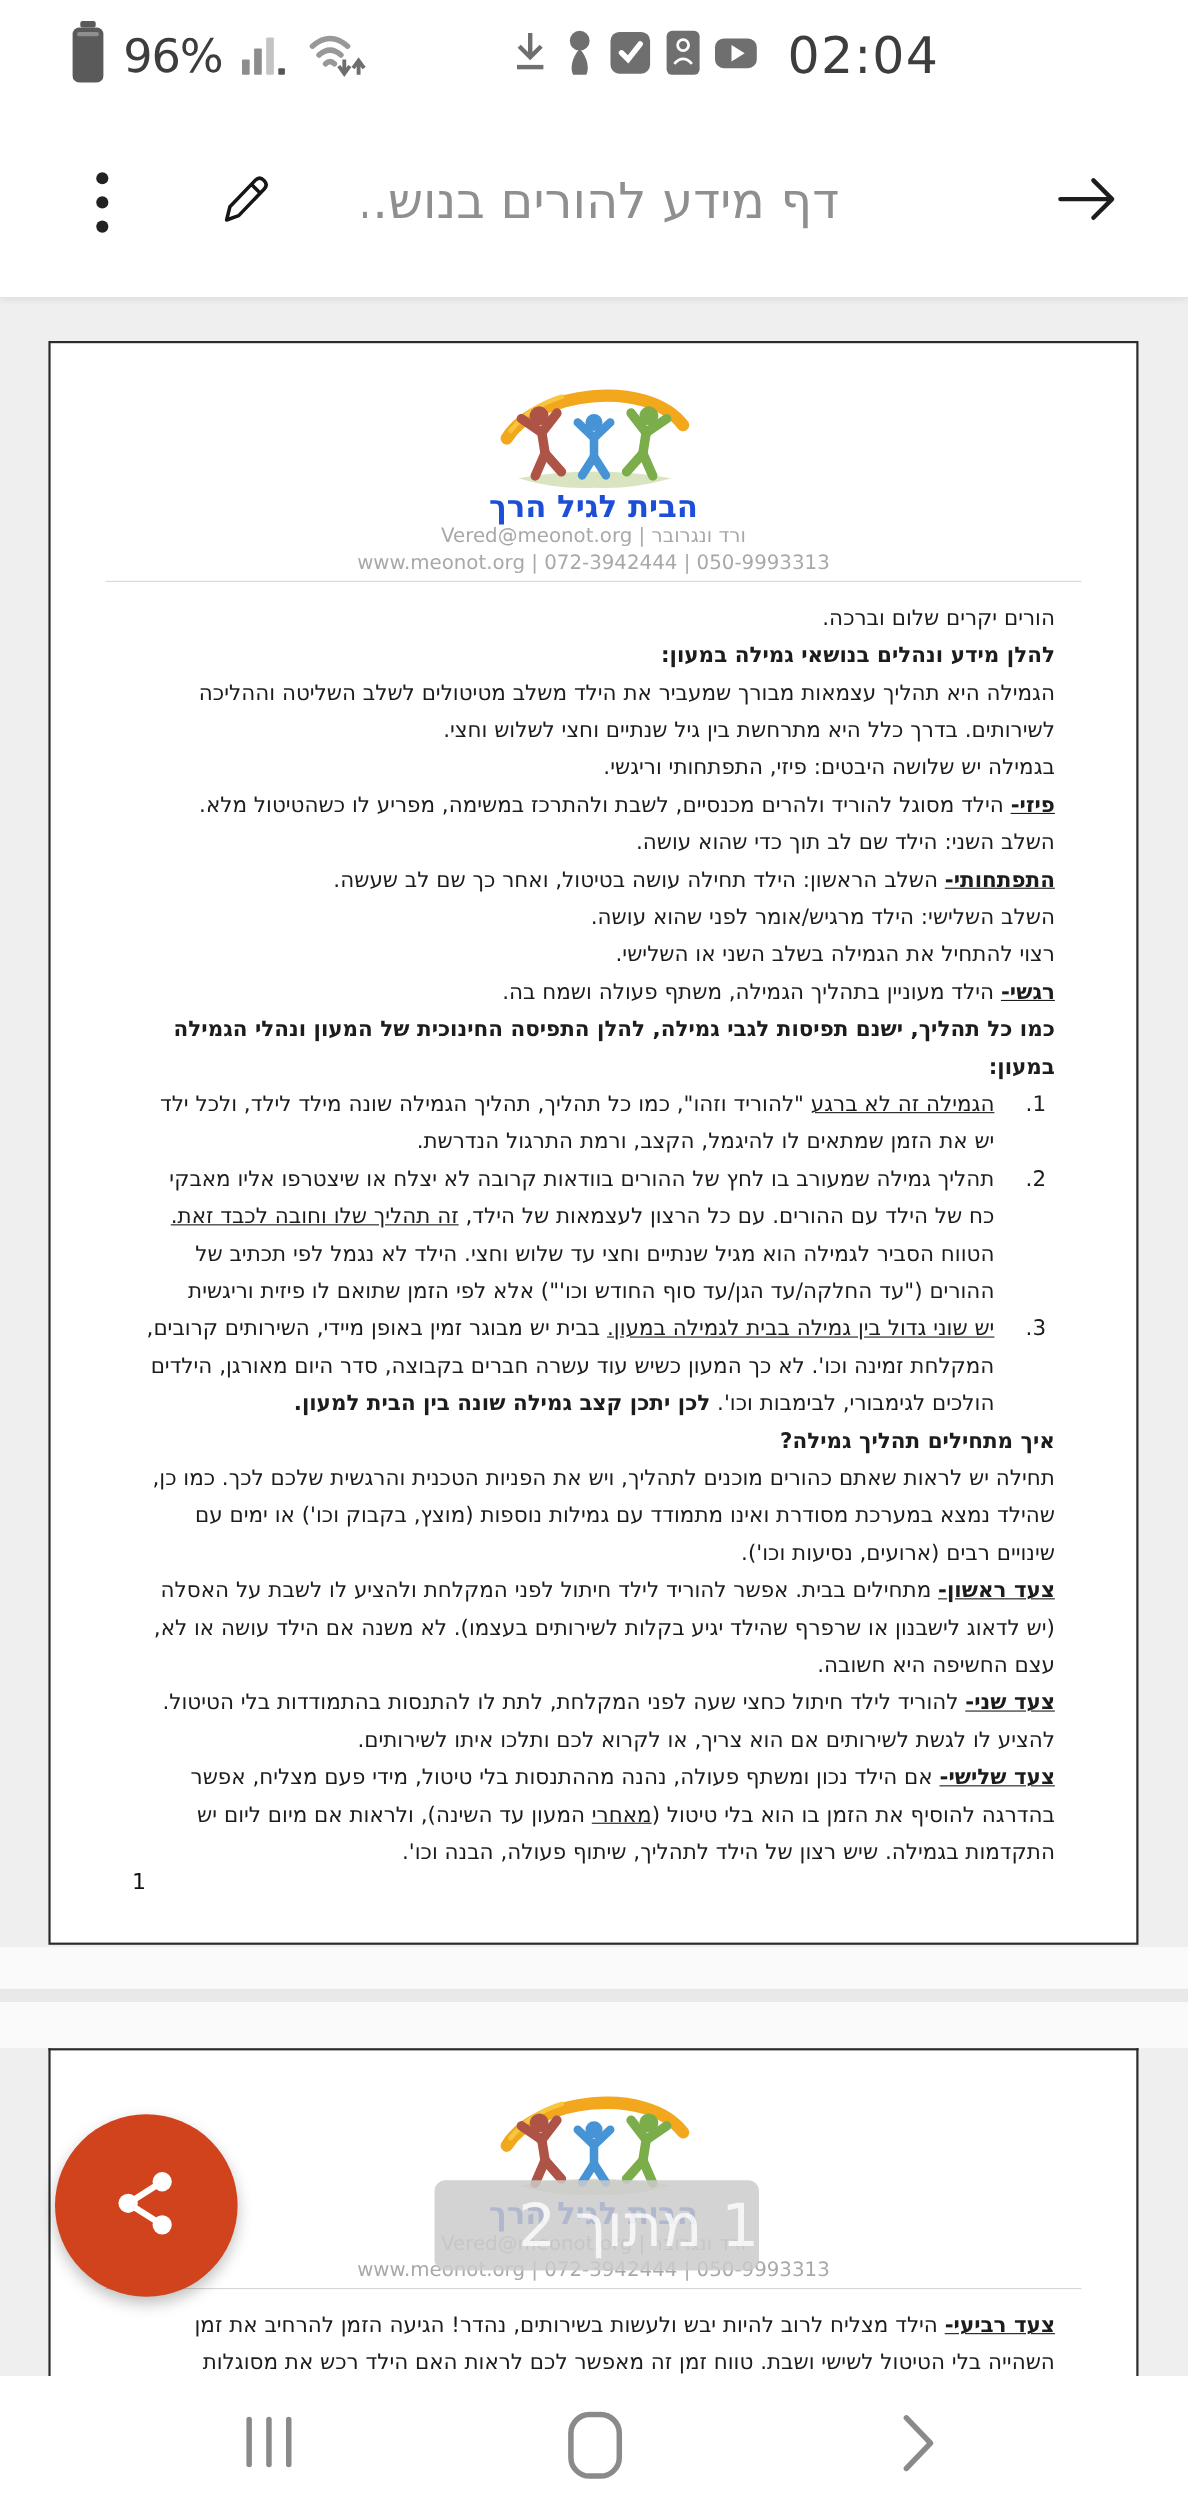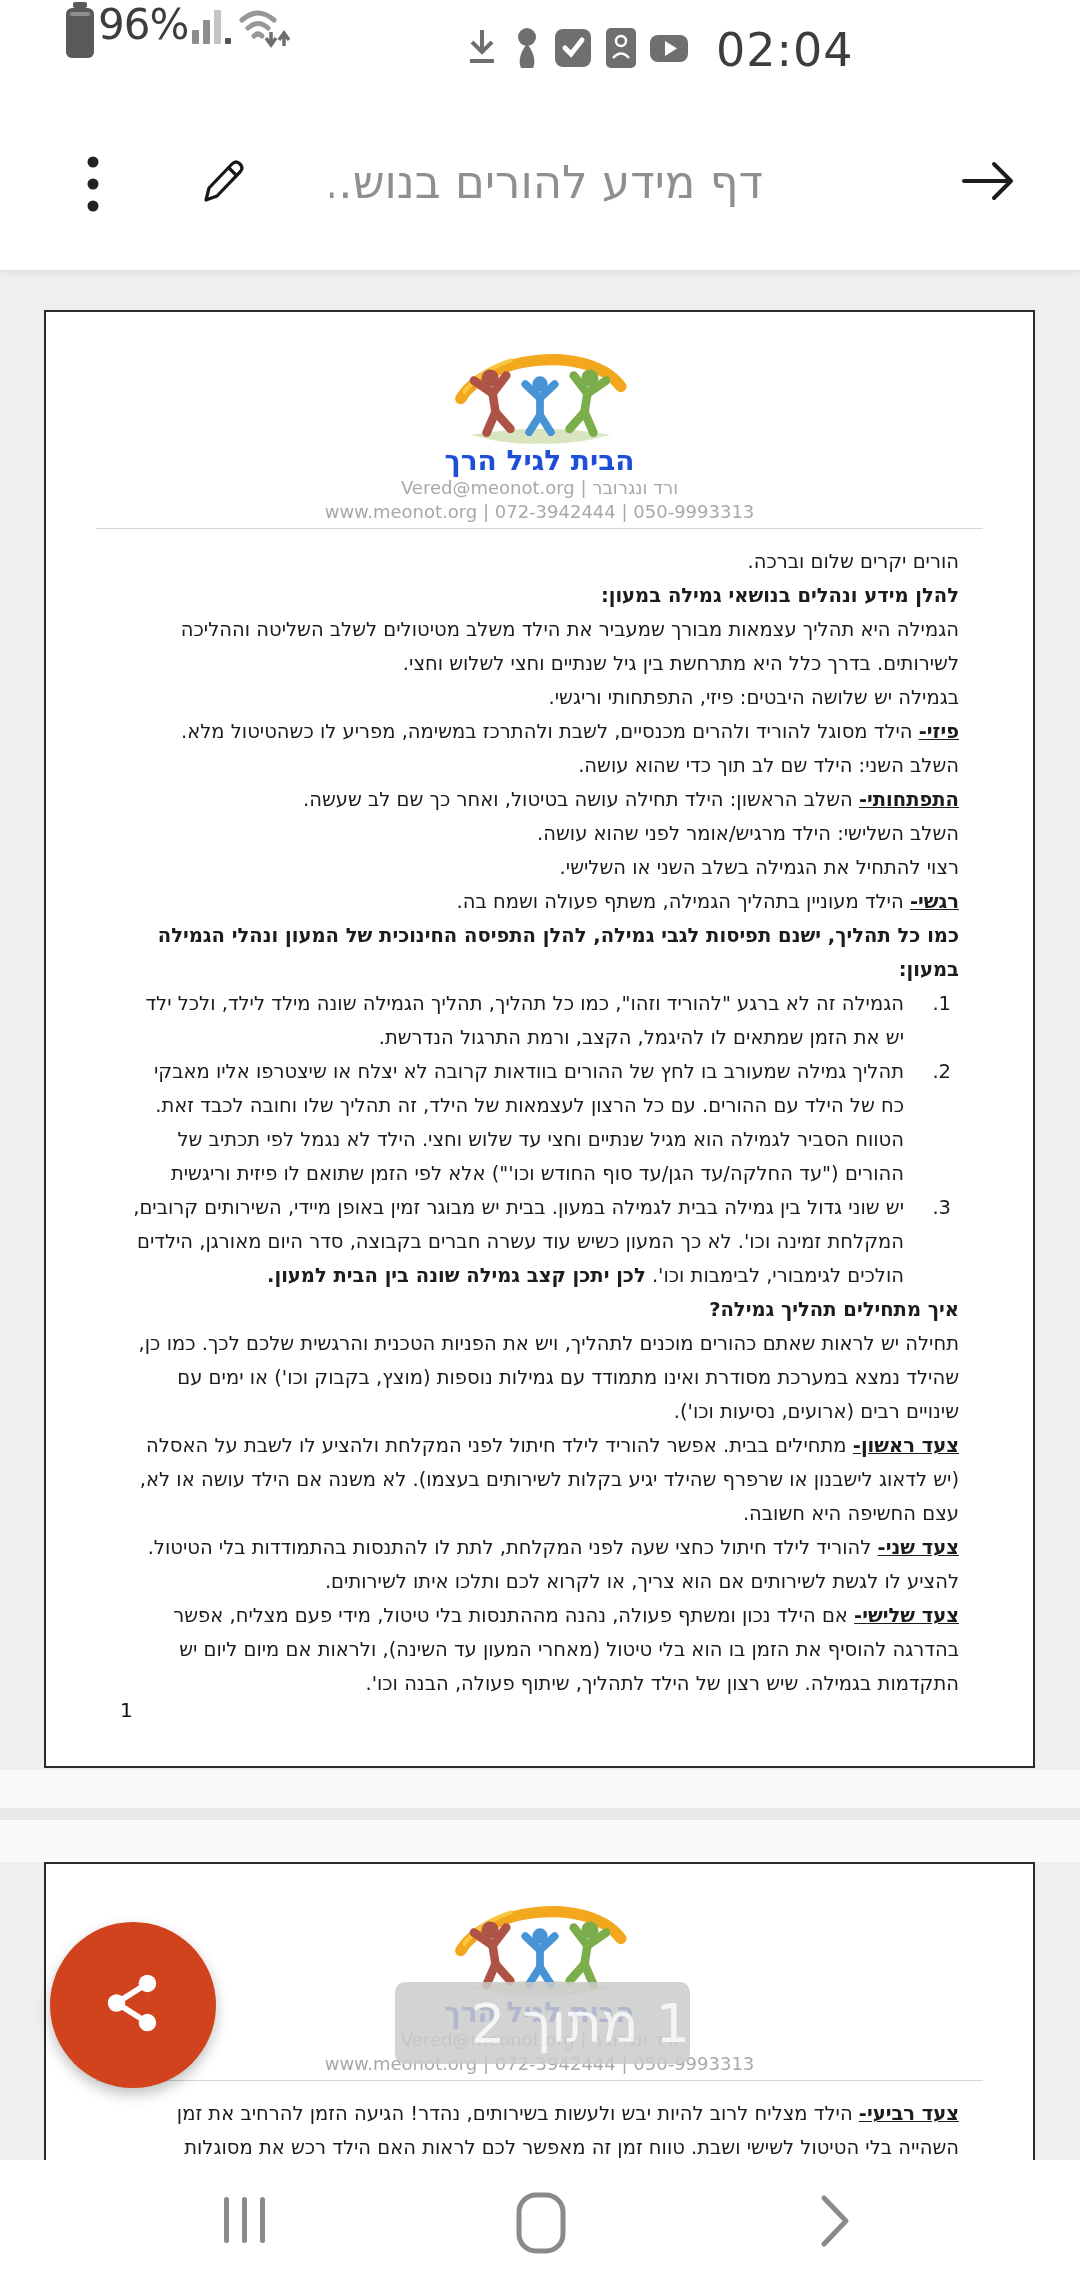--- a/index.html
+++ b/index.html
@@ -3,21 +3,21 @@
 <meta charset="utf-8">
 <style>
   html,body{margin:0;padding:0;background:#fff;}
   .screen{position:relative;width:1080px;height:2280px;overflow:hidden;
           font-family:"DejaVu Sans",sans-serif;background:#efefef;margin:0 auto;}
 
   
   .chrome{position:absolute;left:0;top:0;width:1080px;height:270px;background:#fff;
           border-bottom:1px solid #e2e2e2;box-shadow:0 2px 6px rgba(0,0,0,.07);z-index:30;}
   .statusbar{position:absolute;left:0;top:0;width:1080px;height:100px;}
-  .sb-left{position:absolute;left:62px;top:0;height:100px;display:flex;}
+  .sb-left{position:absolute;left:62px;top:0;height:100px;display:flex;align-items:center;gap:14px;}
   .sb-right{position:absolute;left:462px;top:0;height:100px;display:flex;align-items:center;gap:8px;}
   .sb-pct{font-size:42px;color:#3d3d3d;letter-spacing:-1px;}
   .sb-time{font-size:46px;color:#3d3d3d;margin-left:18px;letter-spacing:1px;}
 
   .toolbar{position:absolute;left:0;top:100px;width:873px;height:168px;}
   .tb-menu{position:absolute;left:86px;top:54px;cursor:pointer;}
   .tb-edit{position:absolute;left:192px;top:52px;cursor:pointer;}
   .tb-title{position:absolute;left:330px;right:110px;top:56px;text-align:center;direction:rtl;
             font-size:45px;color:#8f8f8f;white-space:nowrap;overflow:hidden;}
   .tb-back{position:absolute;left:958px;top:56px;cursor:pointer;}
@@ -33,21 +33,21 @@
   .doc-header{padding-top:28px;text-align:center;}
   .doc-logo{display:block;margin:0 auto;}
   .org-name{font-size:28px;line-height:30px;margin-top:-6px;font-weight:bold;color:#1d4ed8;}
   .org-contact{font-size:18px;line-height:24px;color:#a8a8a8;direction:rtl;}
   .doc-rule{border:none;border-top:1px solid #d6d6d6;margin:4px 50px 0 50px;}
 
   .doc-body{padding:16px 74px 0 86px;font-size:19.5px;line-height:34px;color:#1c1c1c;
             text-align:right;}
   .doc-body p{margin:0;}
   .b{font-weight:bold;}
-  .u{}
+  .u{text-decoration:underline;}
   .bu{font-weight:bold;text-decoration:underline;}
   .doc-list{margin:0;padding:0;list-style:none;}
   .doc-li{position:relative;padding-right:55px;}
   .doc-li .num{position:absolute;right:8px;top:0;}
   .page-num{position:absolute;left:74px;bottom:44px;font-size:20px;color:#111;}
 
   
   .toast{position:absolute;left:395px;top:1982px;width:295px;height:82px;z-index:40;
          background:rgba(203,203,203,.85);border-radius:10px;display:flex;align-items:center;
          direction:rtl;}

